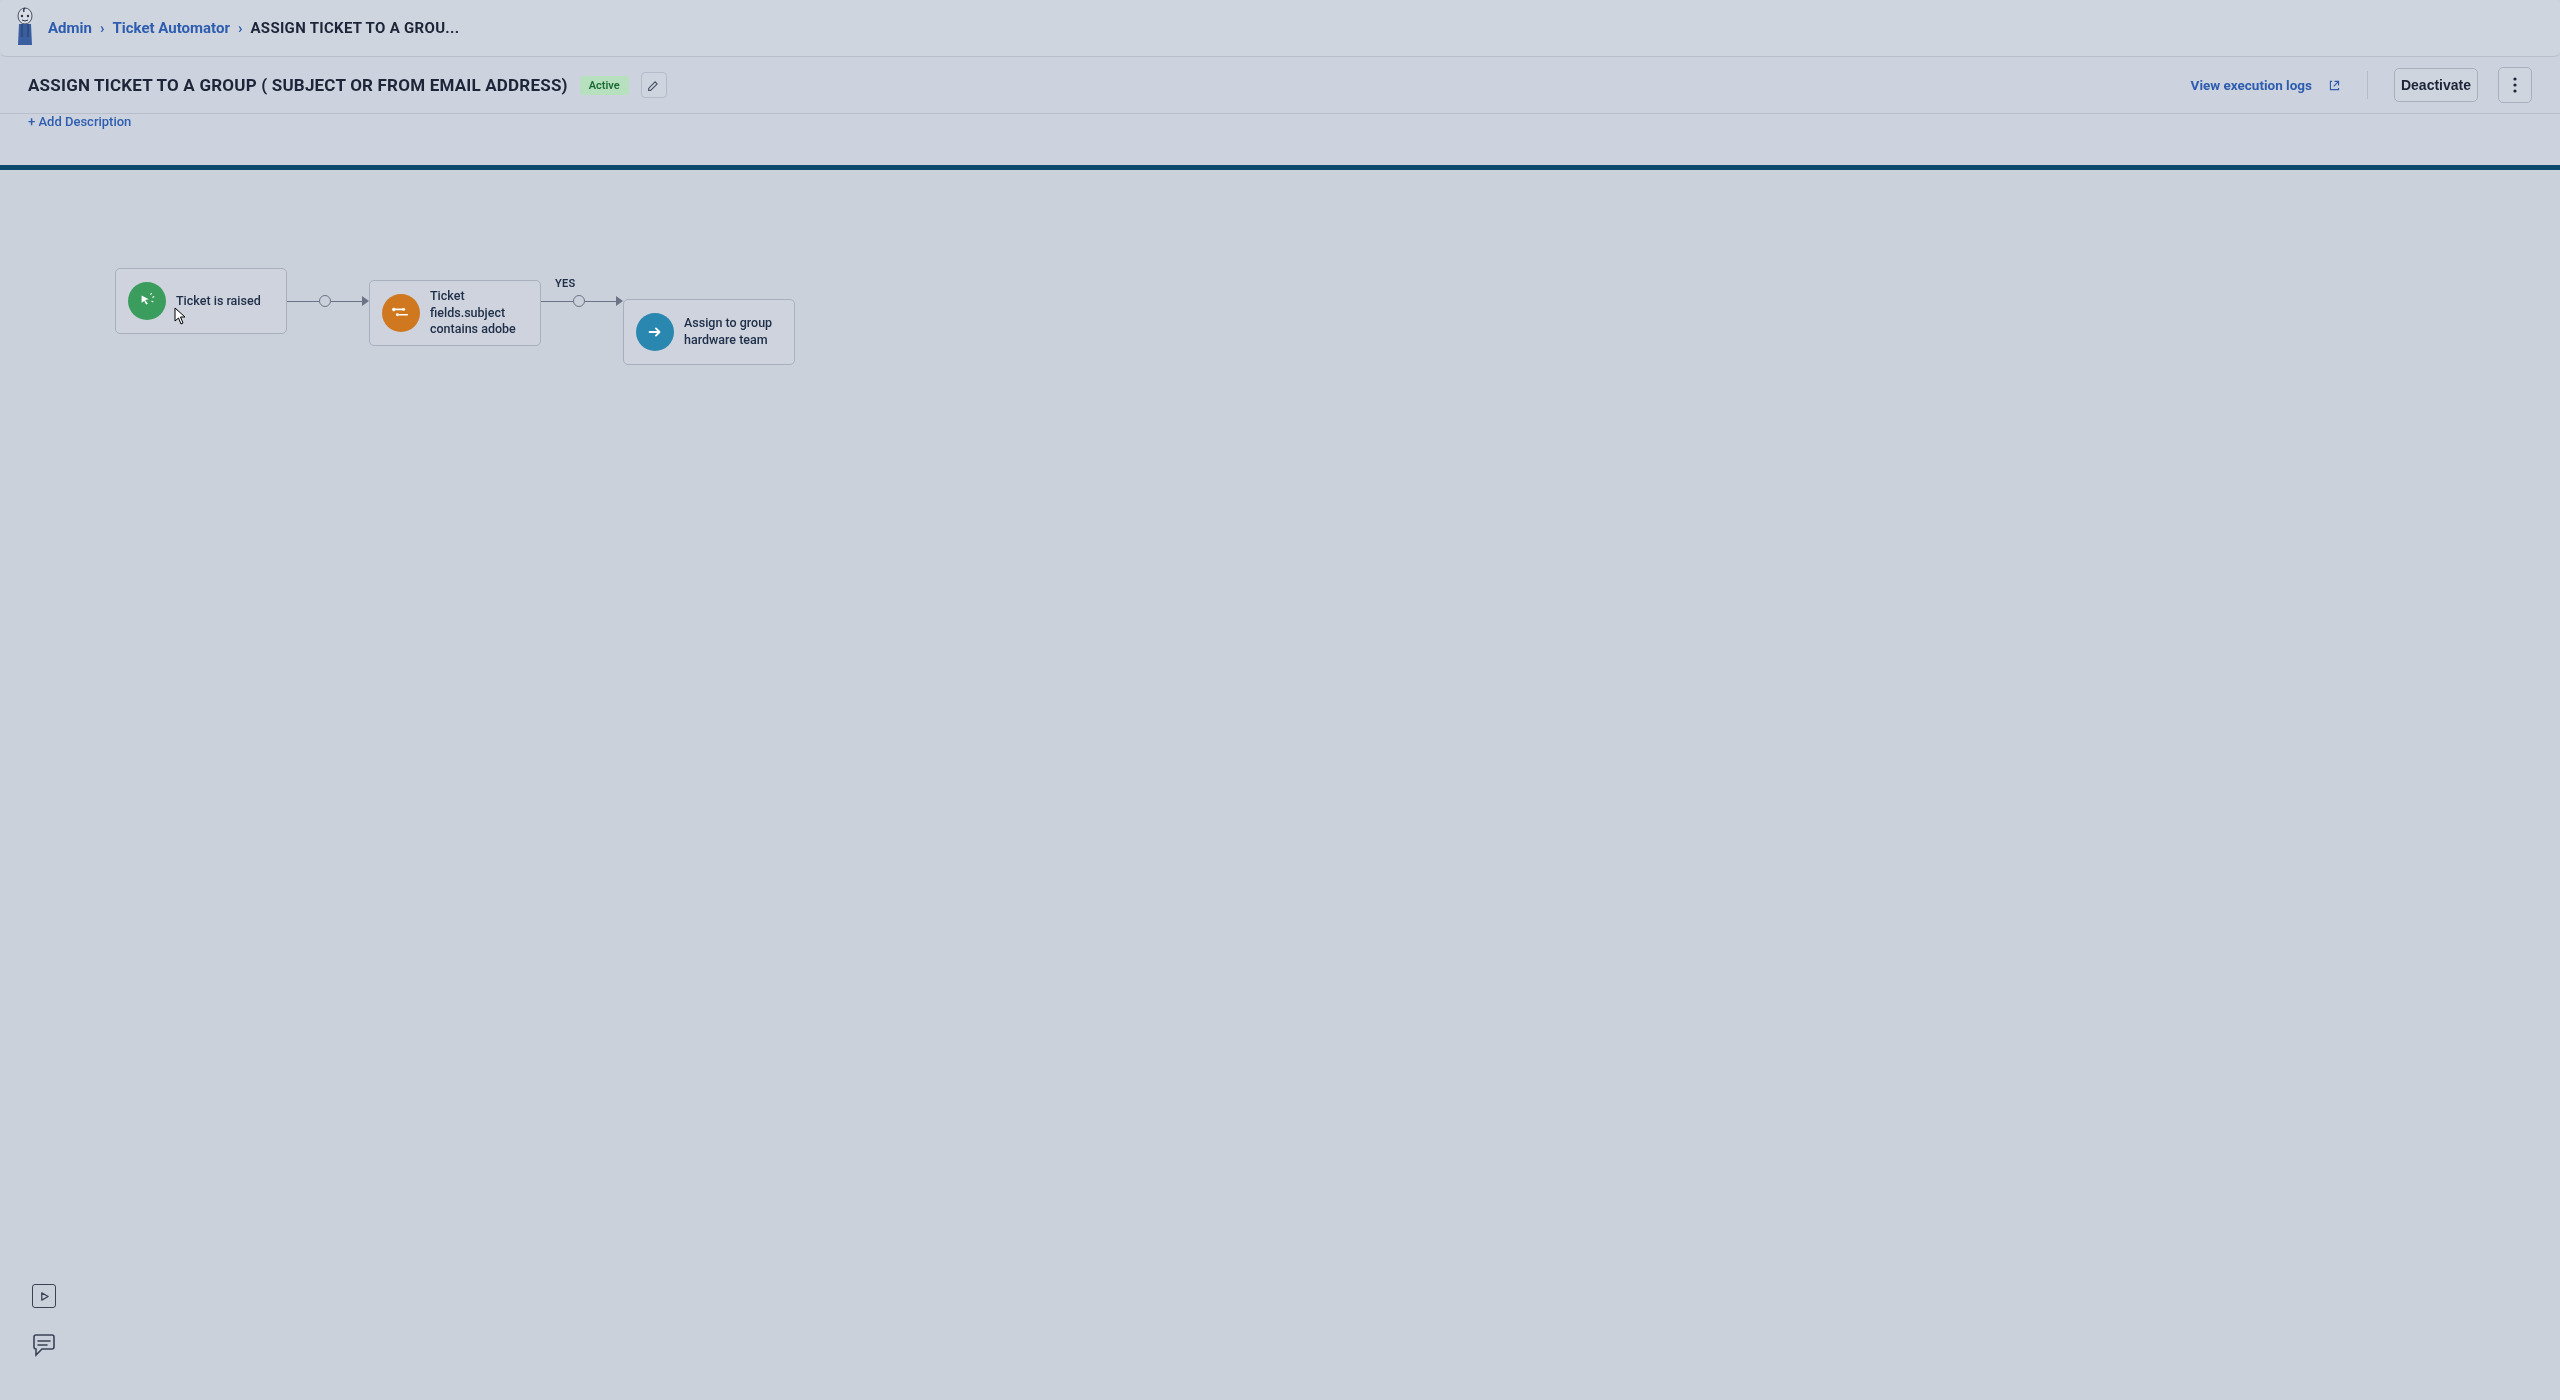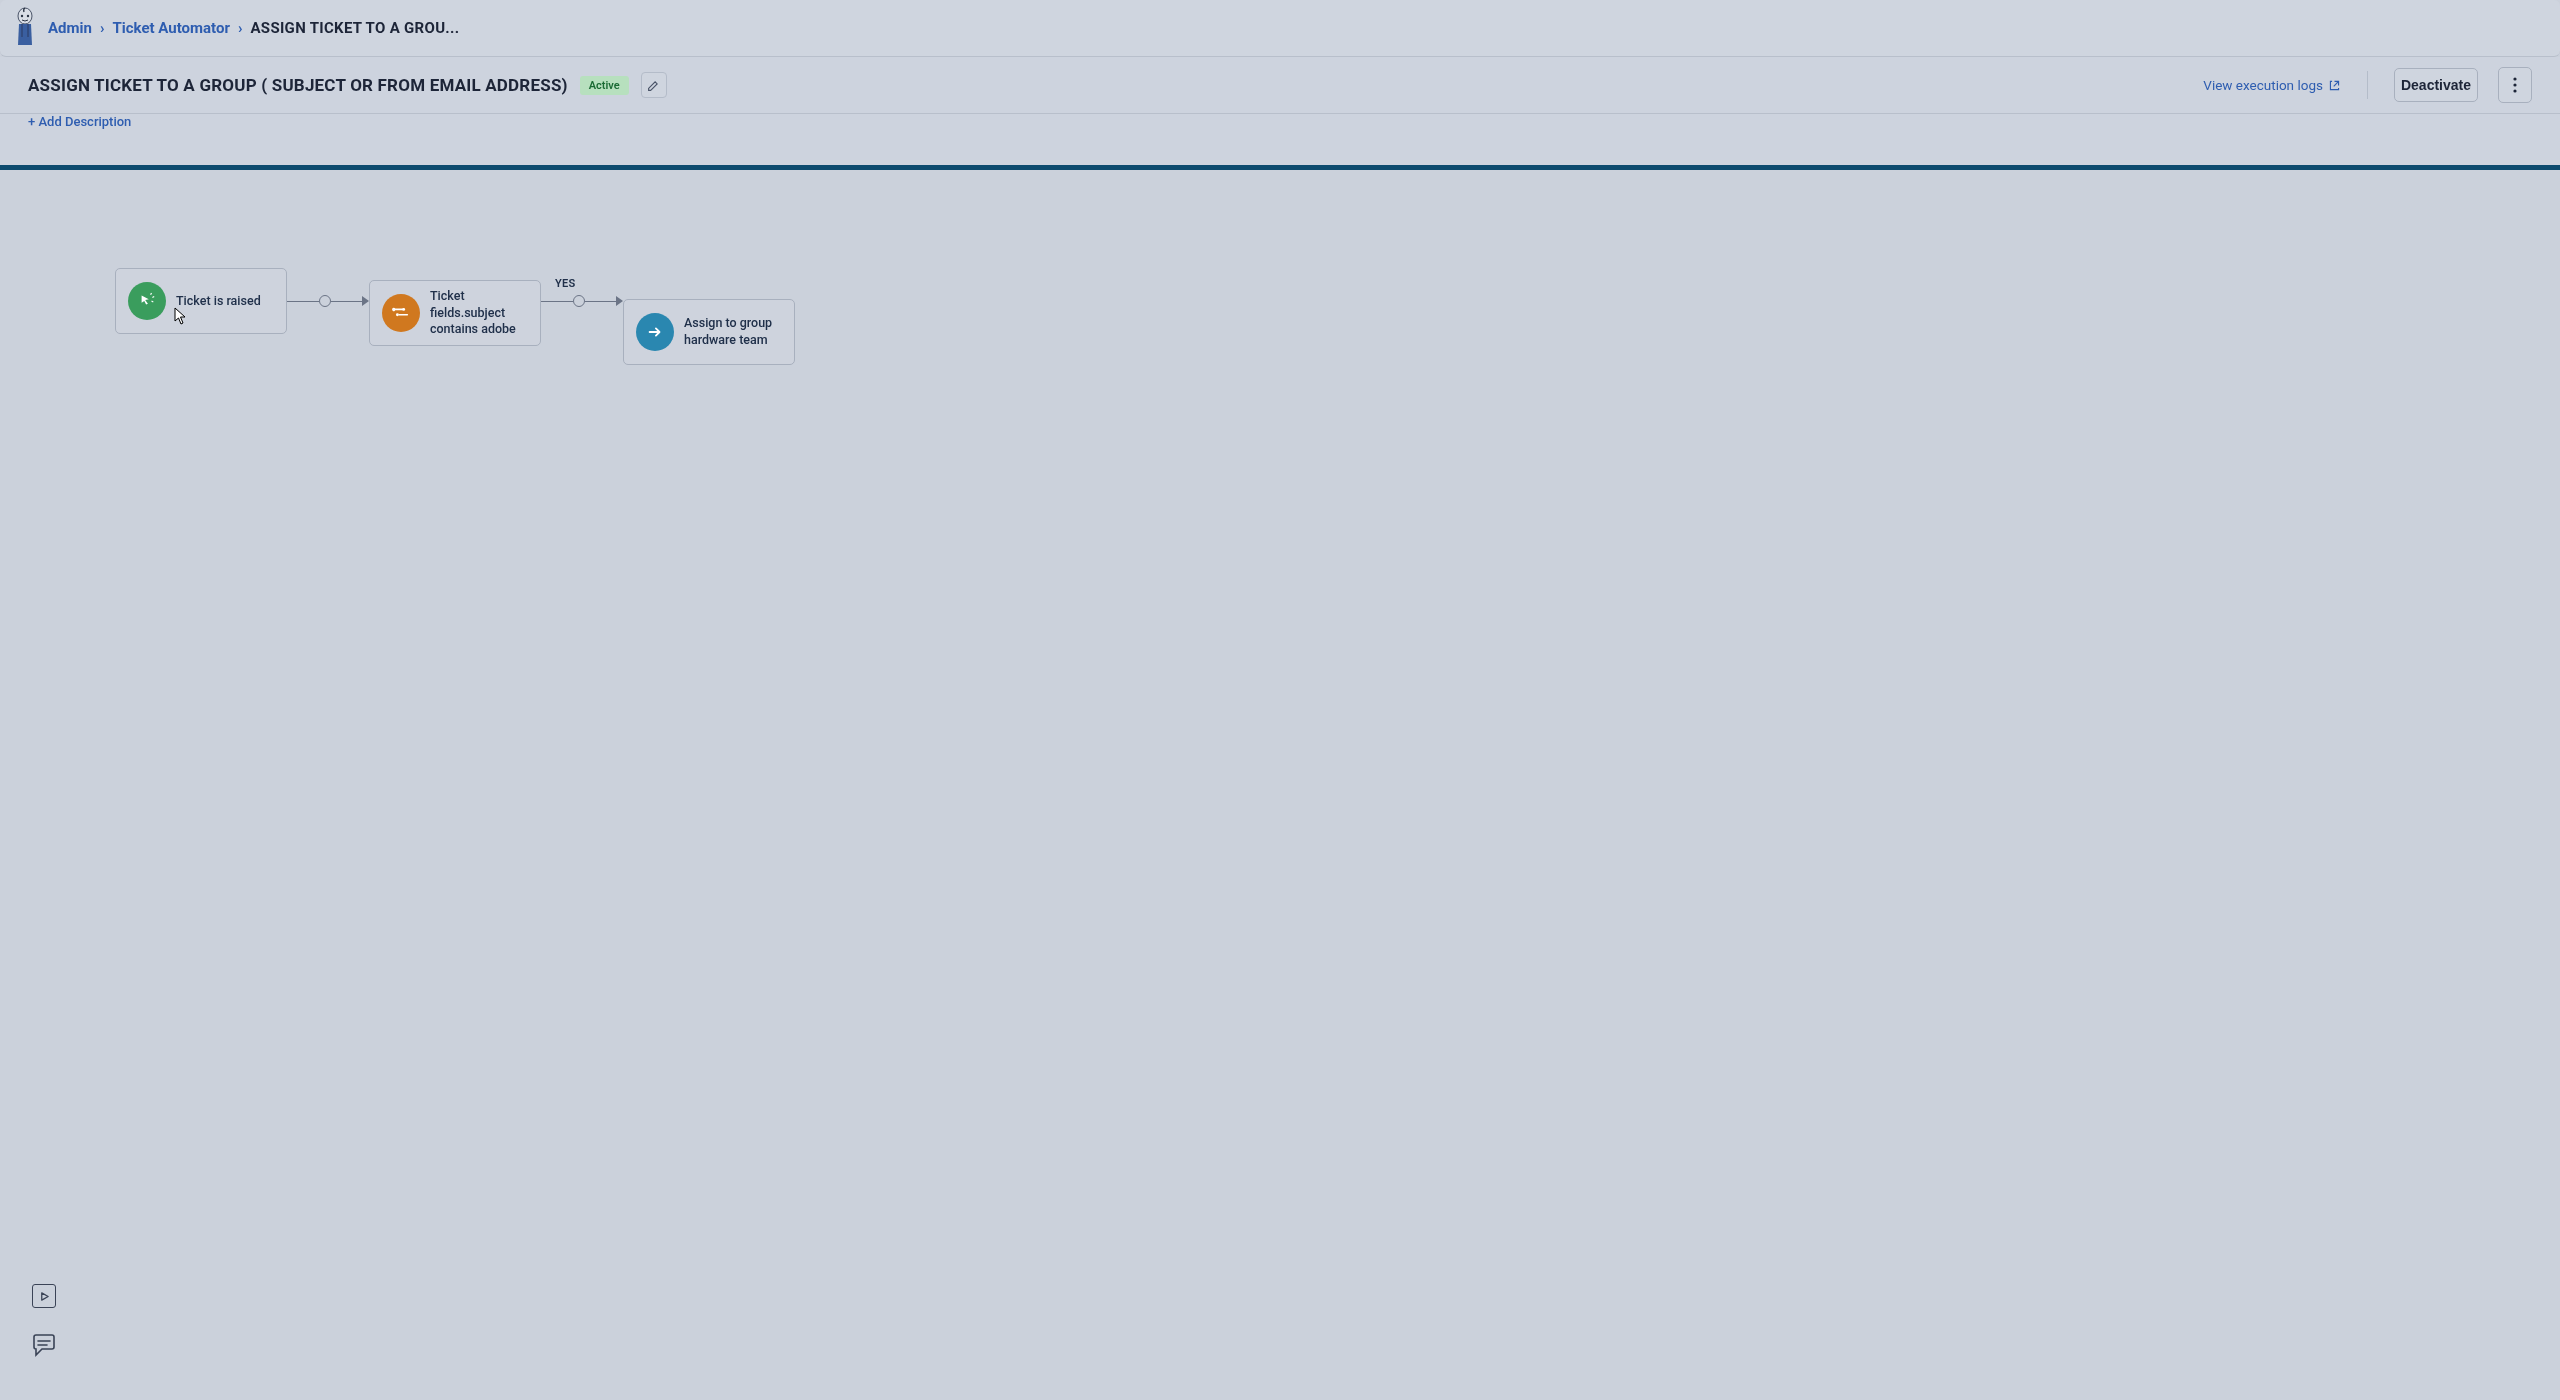--- a/index.html
+++ b/index.html
@@ -75,25 +75,25 @@
     border-radius: 4px;
     background: #cfd5df;
     display: flex; align-items: center; justify-content: center;
     cursor: pointer;
     color: #4a5468;
   }
   .spacer { flex: 1; }
   .logs-link {
     color: #2e5db0;
     font-size: 13.5px;
-    font-weight: 400;
-    cursor: pointer;
-    display: flex;
-    align-items: center;
-    gap: 5px;
+    font-weight: 700;
+    cursor: pointer;
+    display: flex;
+    align-items: center;
+    gap: 16px;
   }
   .vdiv {
     width: 1px; height: 28px;
     background: #b4bcc9;
     margin: 0 14px;
   }
   .sec-btn {
     border: 1px solid #a8b0be;
     background: #cfd5df;
     color: #1d2538;

